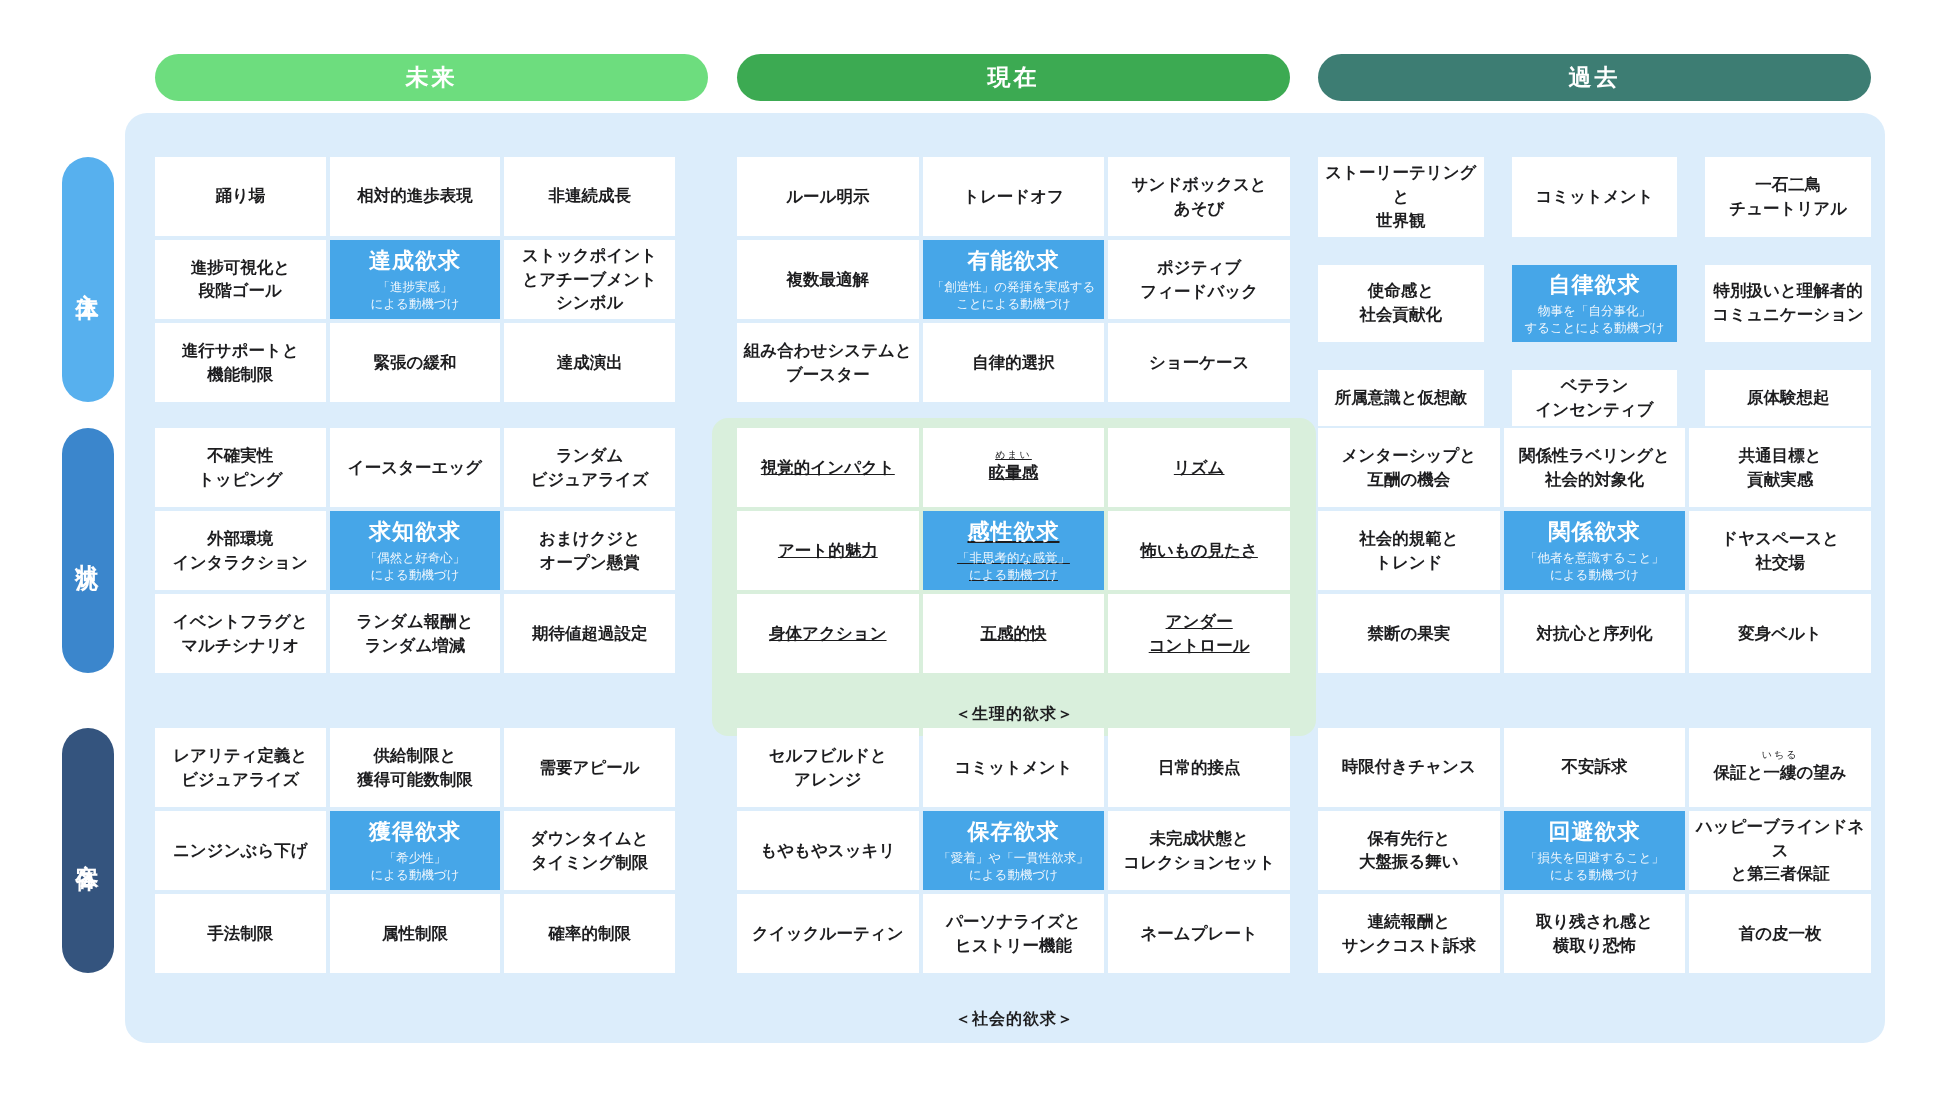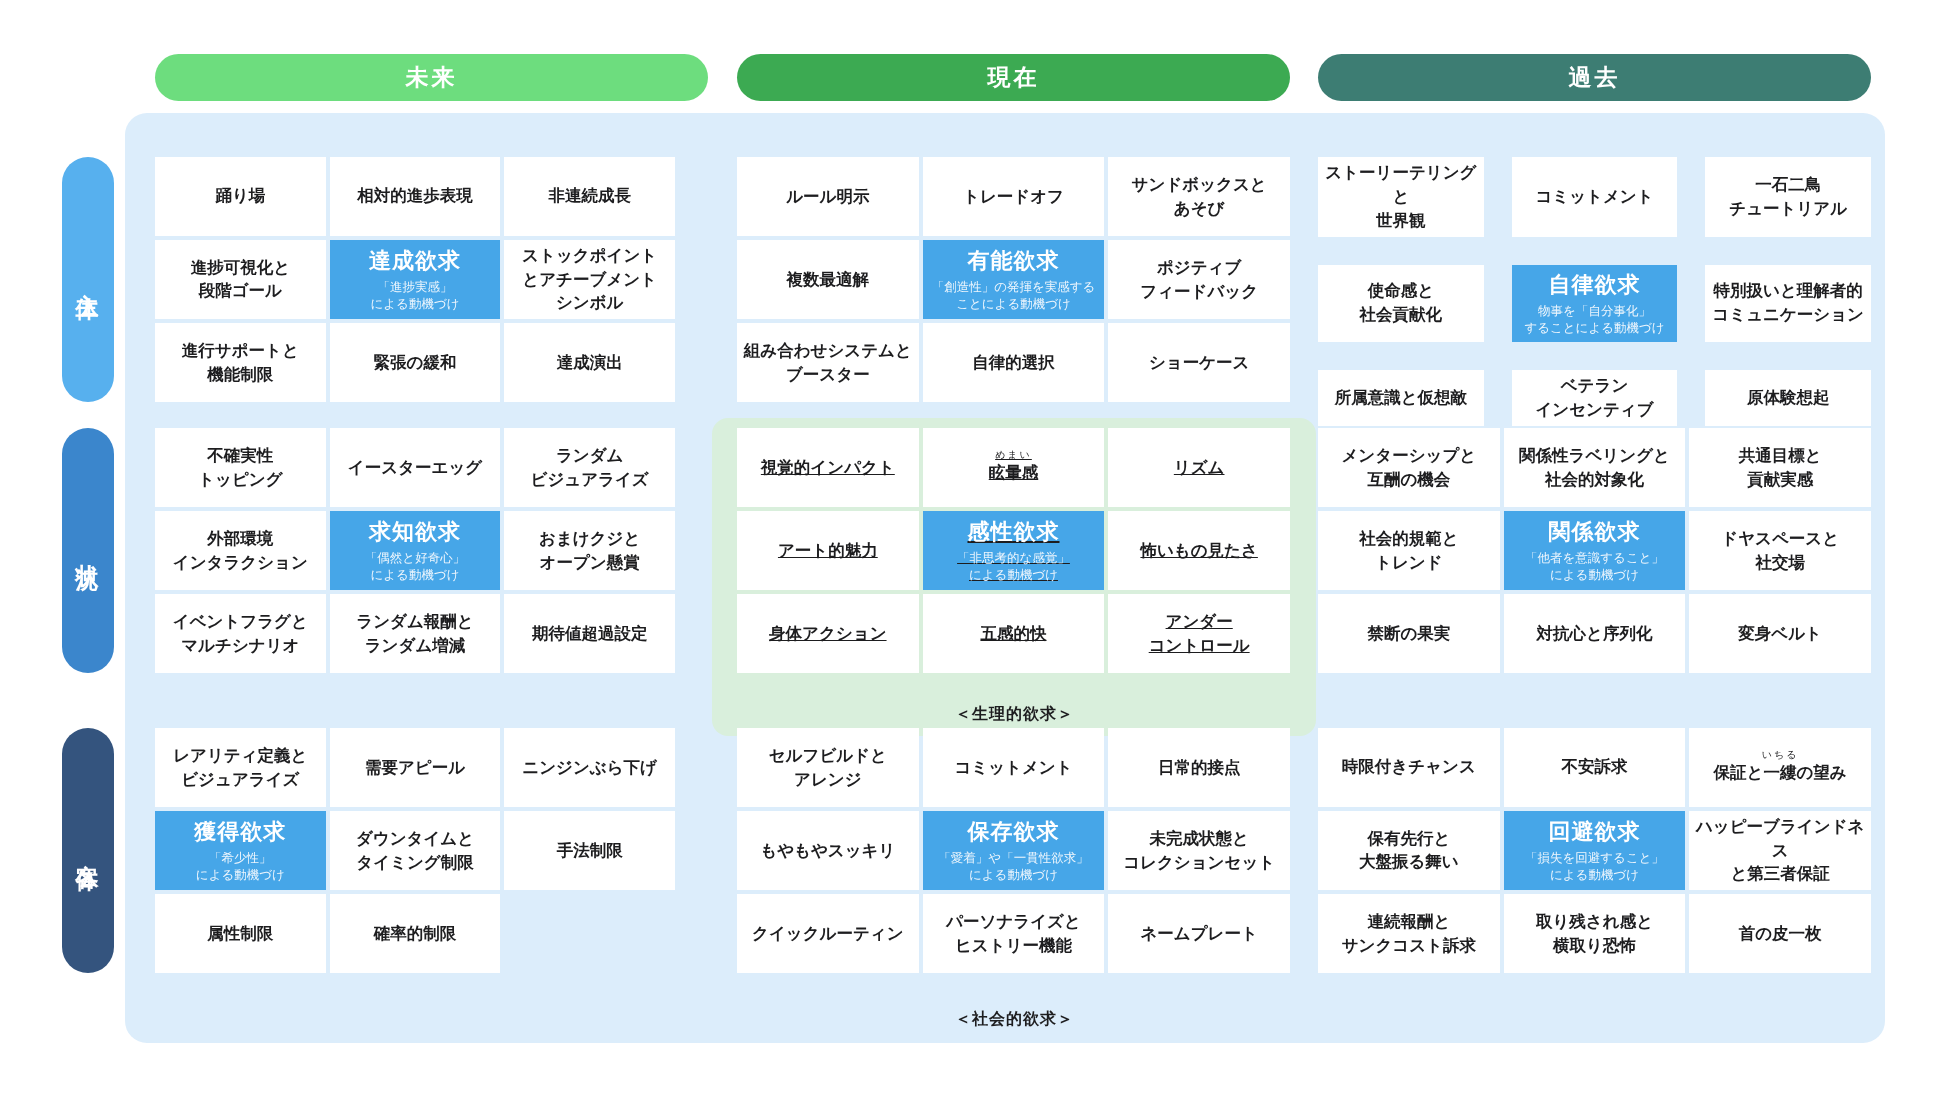--- a/index.html
+++ b/index.html
@@ -331,20 +331,24 @@
         <span class="line">変身ベルト</span>
       </div>
     </div>
 
   <div class="grid" style="left:155px;top:728px;width:520px;height:245px;">
       <div class="cell">
         <span class="line">レアリティ定義と</span>
         <span class="line">ビジュアライズ</span>
       </div>
       <div class="cell">
+        <span class="line">供給制限と</span>
+        <span class="line">獲得可能数制限</span>
+      </div>
+      <div class="cell">
         <span class="line">需要アピール</span>
       </div>
       <div class="cell">
         <span class="line">ニンジンぶら下げ</span>
       </div>
       <div class="cell accent">
         <div class="title">獲得欲求</div>
         <div class="sub">
           <span class="line">「希少性」</span>
           <span class="line">による動機づけ</span>

